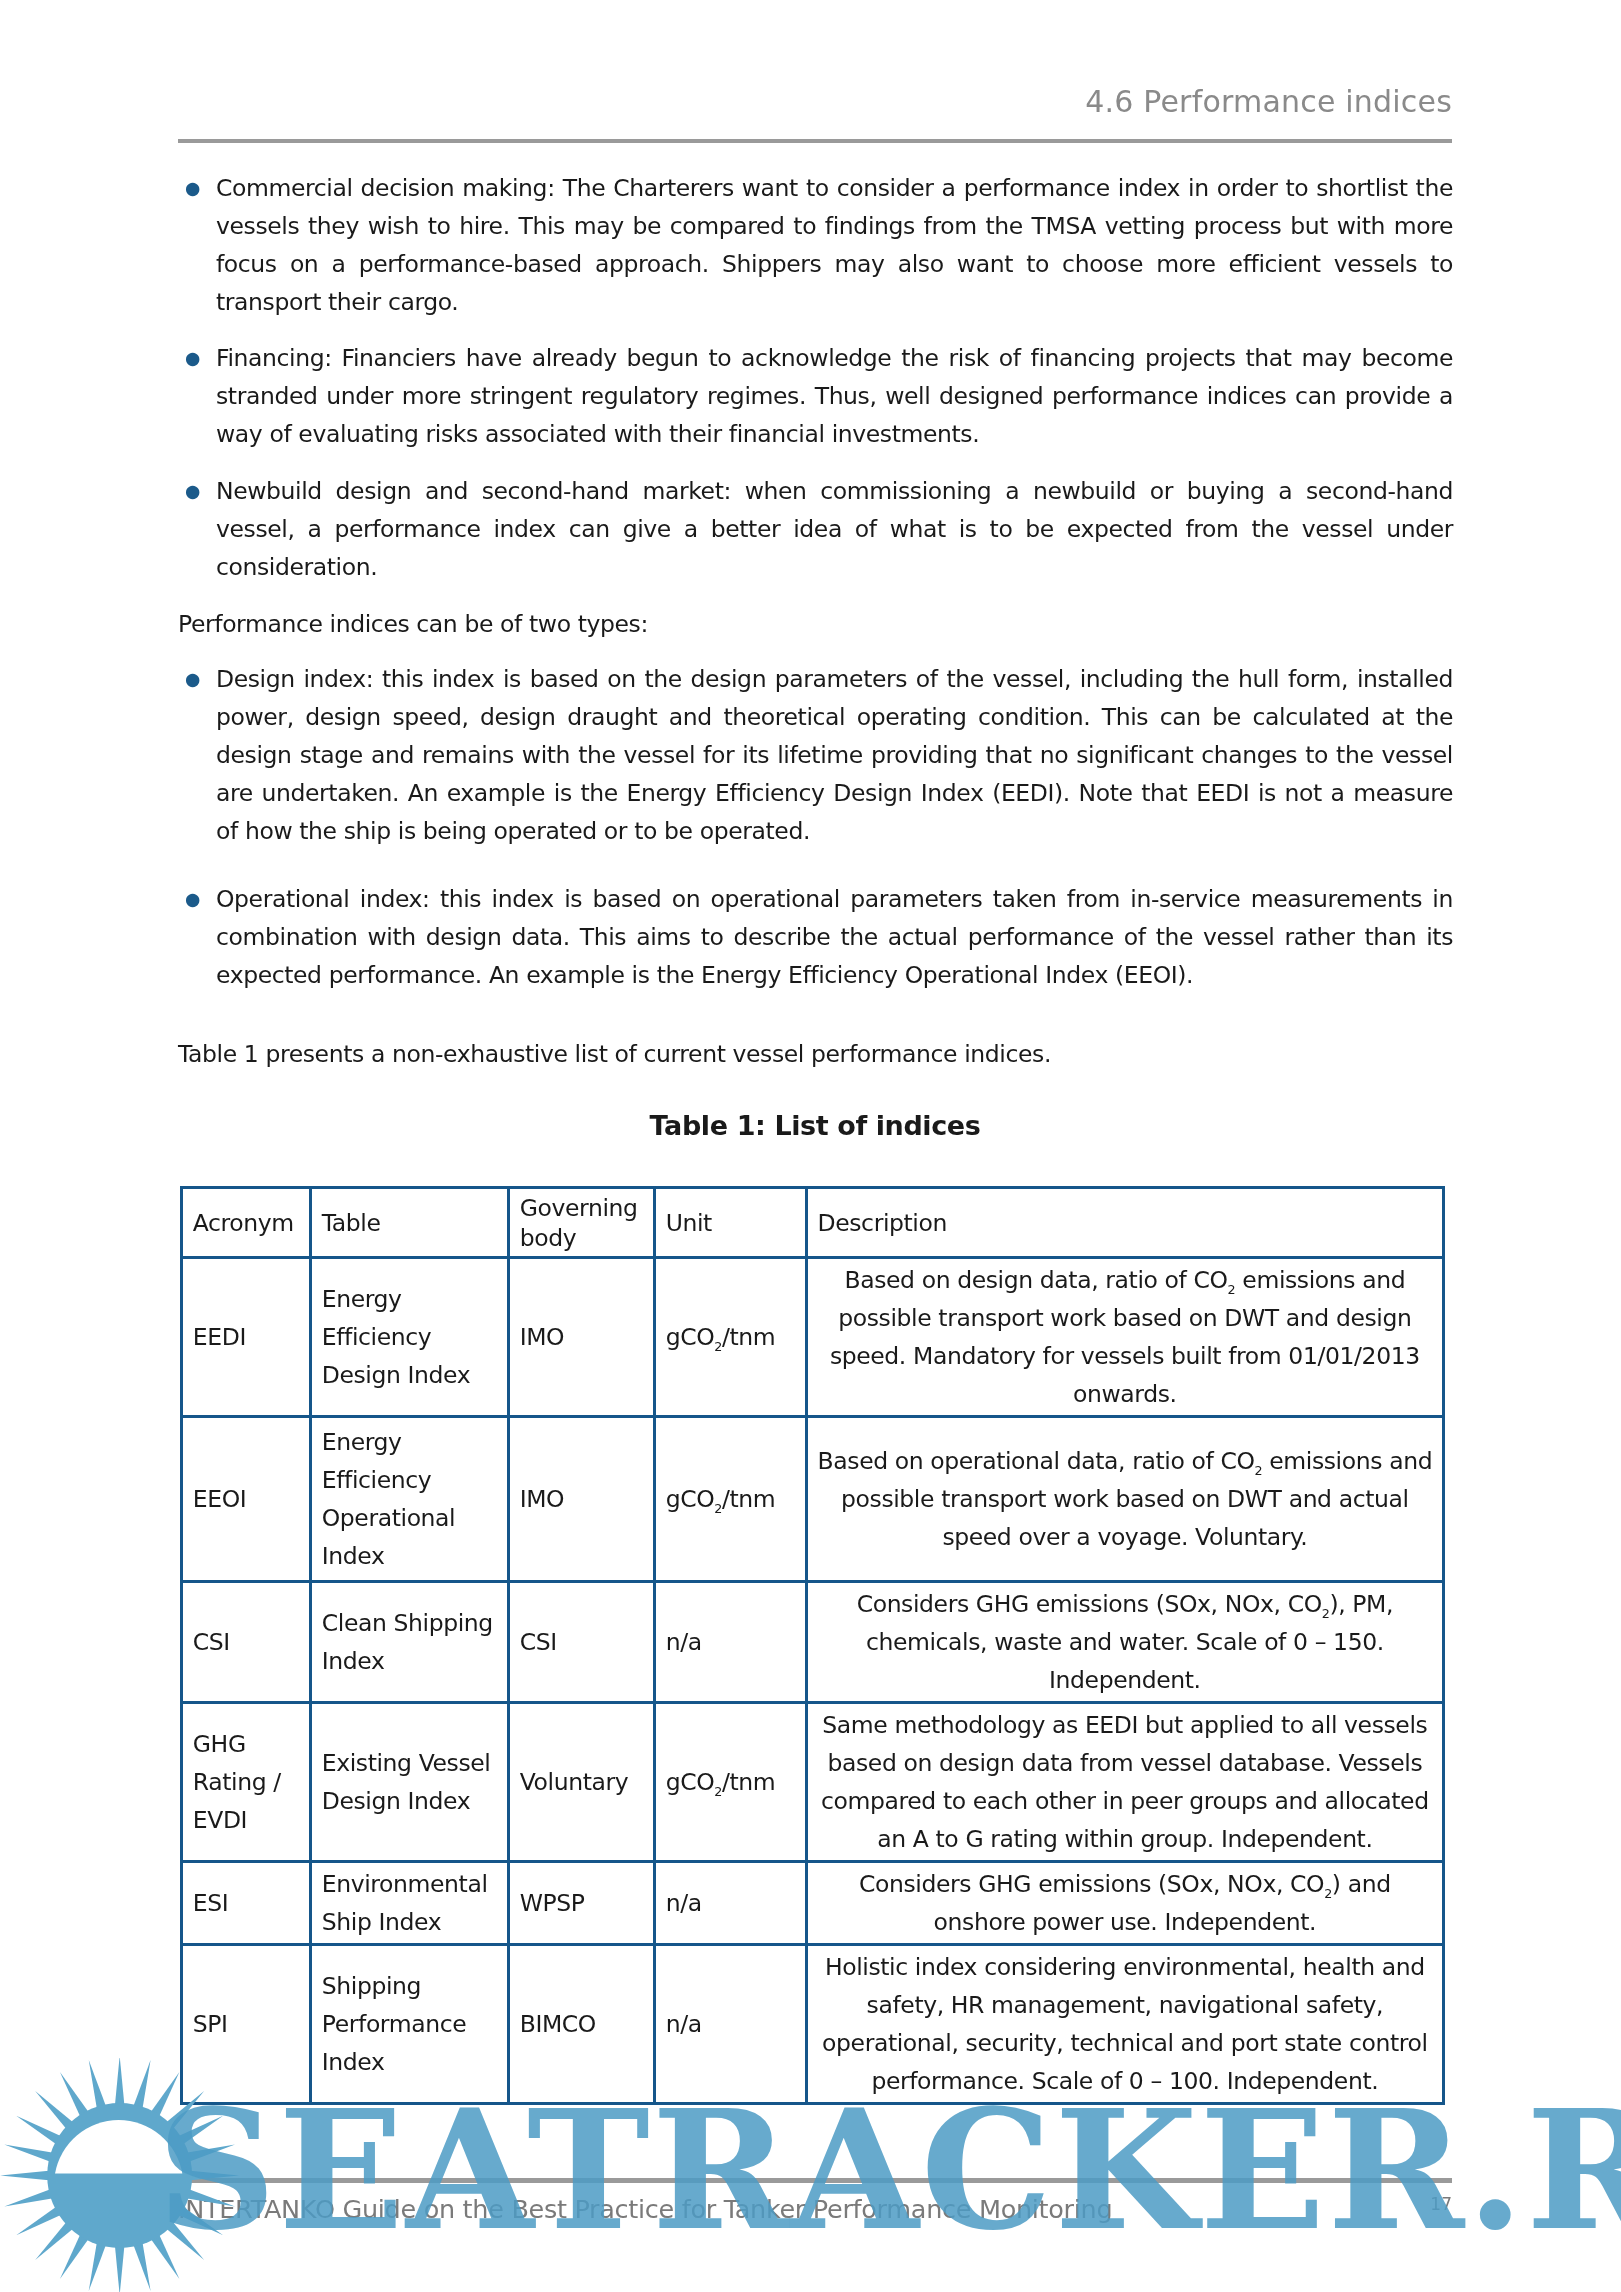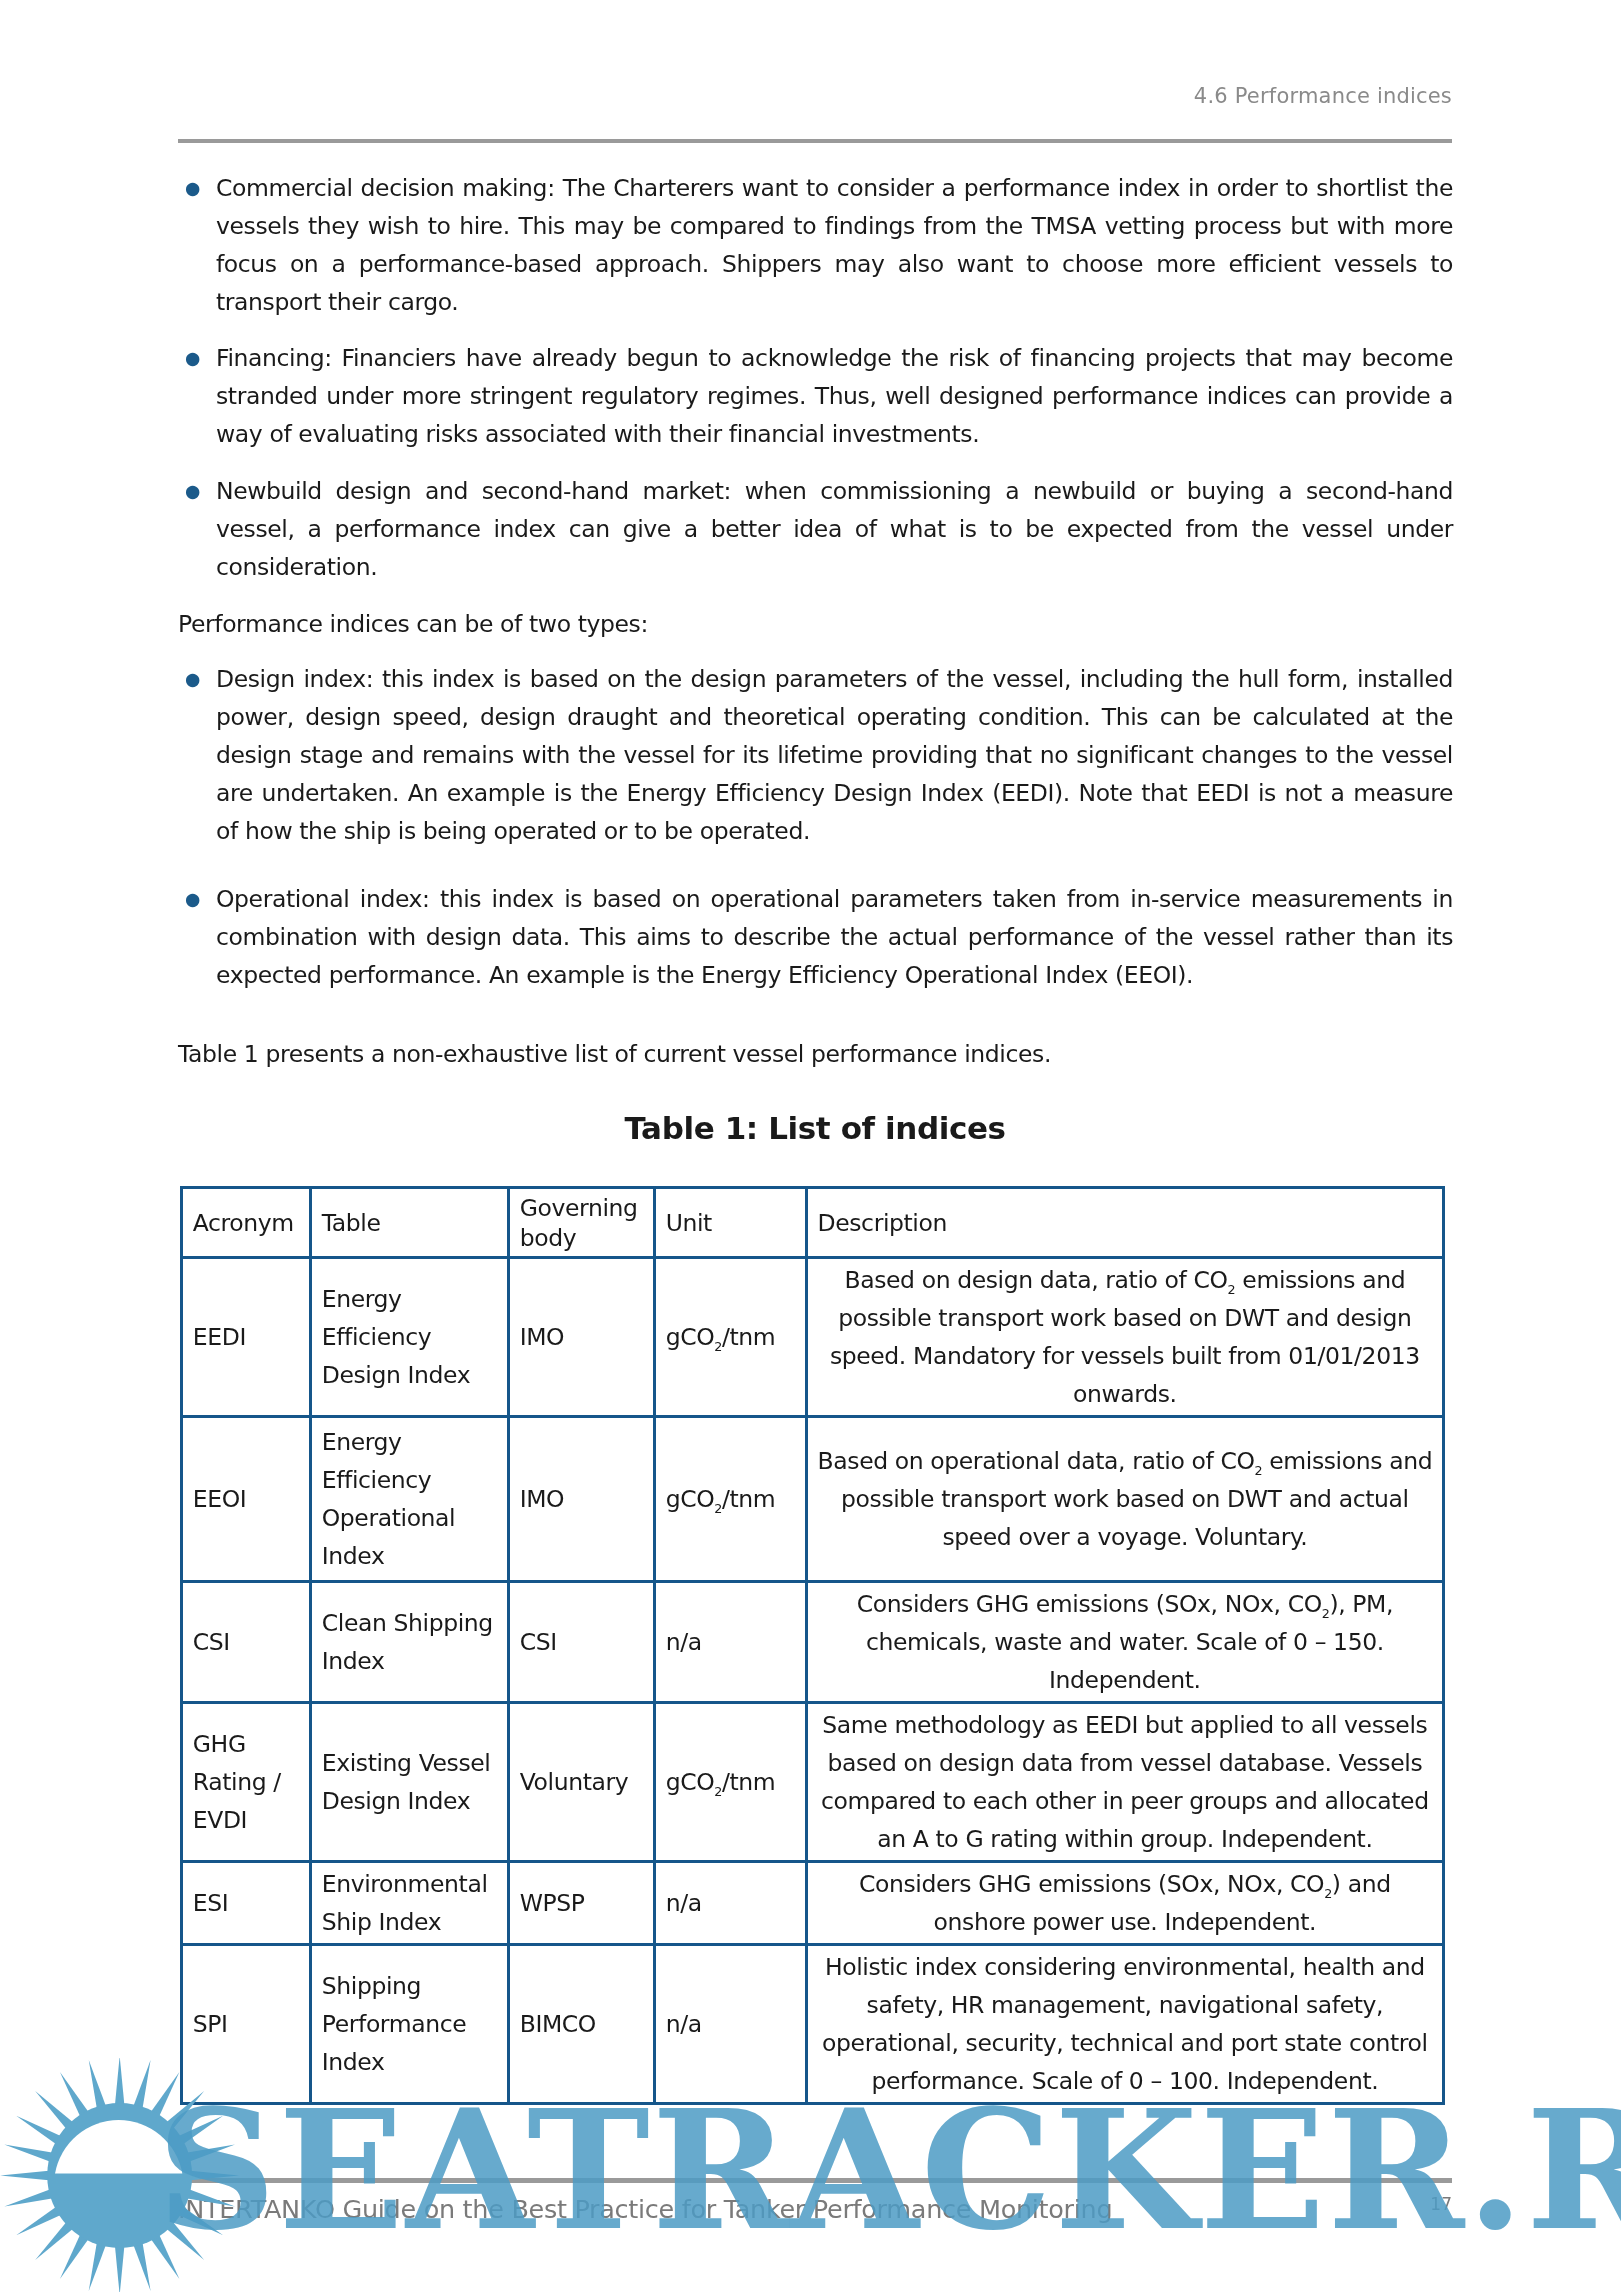--- a/index.html
+++ b/index.html
@@ -1,26 +1,26 @@
 <!DOCTYPE html>
 <html><head>
 <meta charset="utf-8">
 <style>
   html, body { margin: 0; padding: 0; background: #ffffff; }
   body { width: 1621px; height: 2293px; position: relative; overflow: hidden;
          font-family: "DejaVu Sans", sans-serif; color: #1a1a1a; }
   .abs { position: absolute; }
-  .section-header { right: 169px; top: 84px; font-size: 21px; color: #8a8a8a; letter-spacing: 0.2px; }
+  .section-header { right: 169px; top: 84px; font-size: 30px; color: #8a8a8a; letter-spacing: 0.2px; }
   .header-rule { left: 178px; width: 1274px; top: 139px; height: 3.9px; background: #9a9a9a; }
   .text { font-size: 23.5px; line-height: 38px; text-align: justify; letter-spacing: -0.4px; }
   .bullet-item { position: absolute; left: 216px; width: 1237px; }
   .bullet-dot { position: absolute; left: -31px; top: 0; font-size: 17.6px; color: #1b5a8a; }
   .bullet-text { display: block; text-align: justify; text-align-last: left; }
   .para { left: 178px; width: 1274px; }
-  .caption { left: 178px; width: 1274px; top: 1110px; text-align: center; font-weight: bold; font-size: 31px; letter-spacing: -0.4px; }
+  .caption { left: 178px; width: 1274px; top: 1110px; text-align: center; font-weight: bold; font-size: 27px; letter-spacing: -0.4px; }
   table.indices { position: absolute; left: 180px; top: 1186px; width: 1265px; border-collapse: collapse; font-size: 23.5px; letter-spacing: -0.4px; }
   table.indices td, table.indices th { border: 3.9px solid #15568a; padding: 2px 9.8px; vertical-align: middle; font-weight: normal; line-height: 38px; }
   table.indices th { text-align: left; line-height: 30px; }
   td.c { text-align: left; }
   td.desc { text-align: center; }
   col.c1 { width: 129px; } col.c2 { width: 198px; } col.c3 { width: 146px; } col.c4 { width: 152px; } col.c5 { width: 640px; }
   sub { font-size: 12.7px; vertical-align: -5.9px; line-height: 0; }
   .footer-rule { left: 178px; width: 1274px; top: 2178px; height: 4.9px; background: #9a9a9a; }
   .footer-text { left: 178px; top: 2194px; font-size: 25.5px; color: #7a7a7a; letter-spacing: -0.3px; }
   .page-num { right: 169px; top: 2194px; font-size: 17px; color: #7a7a7a; }

